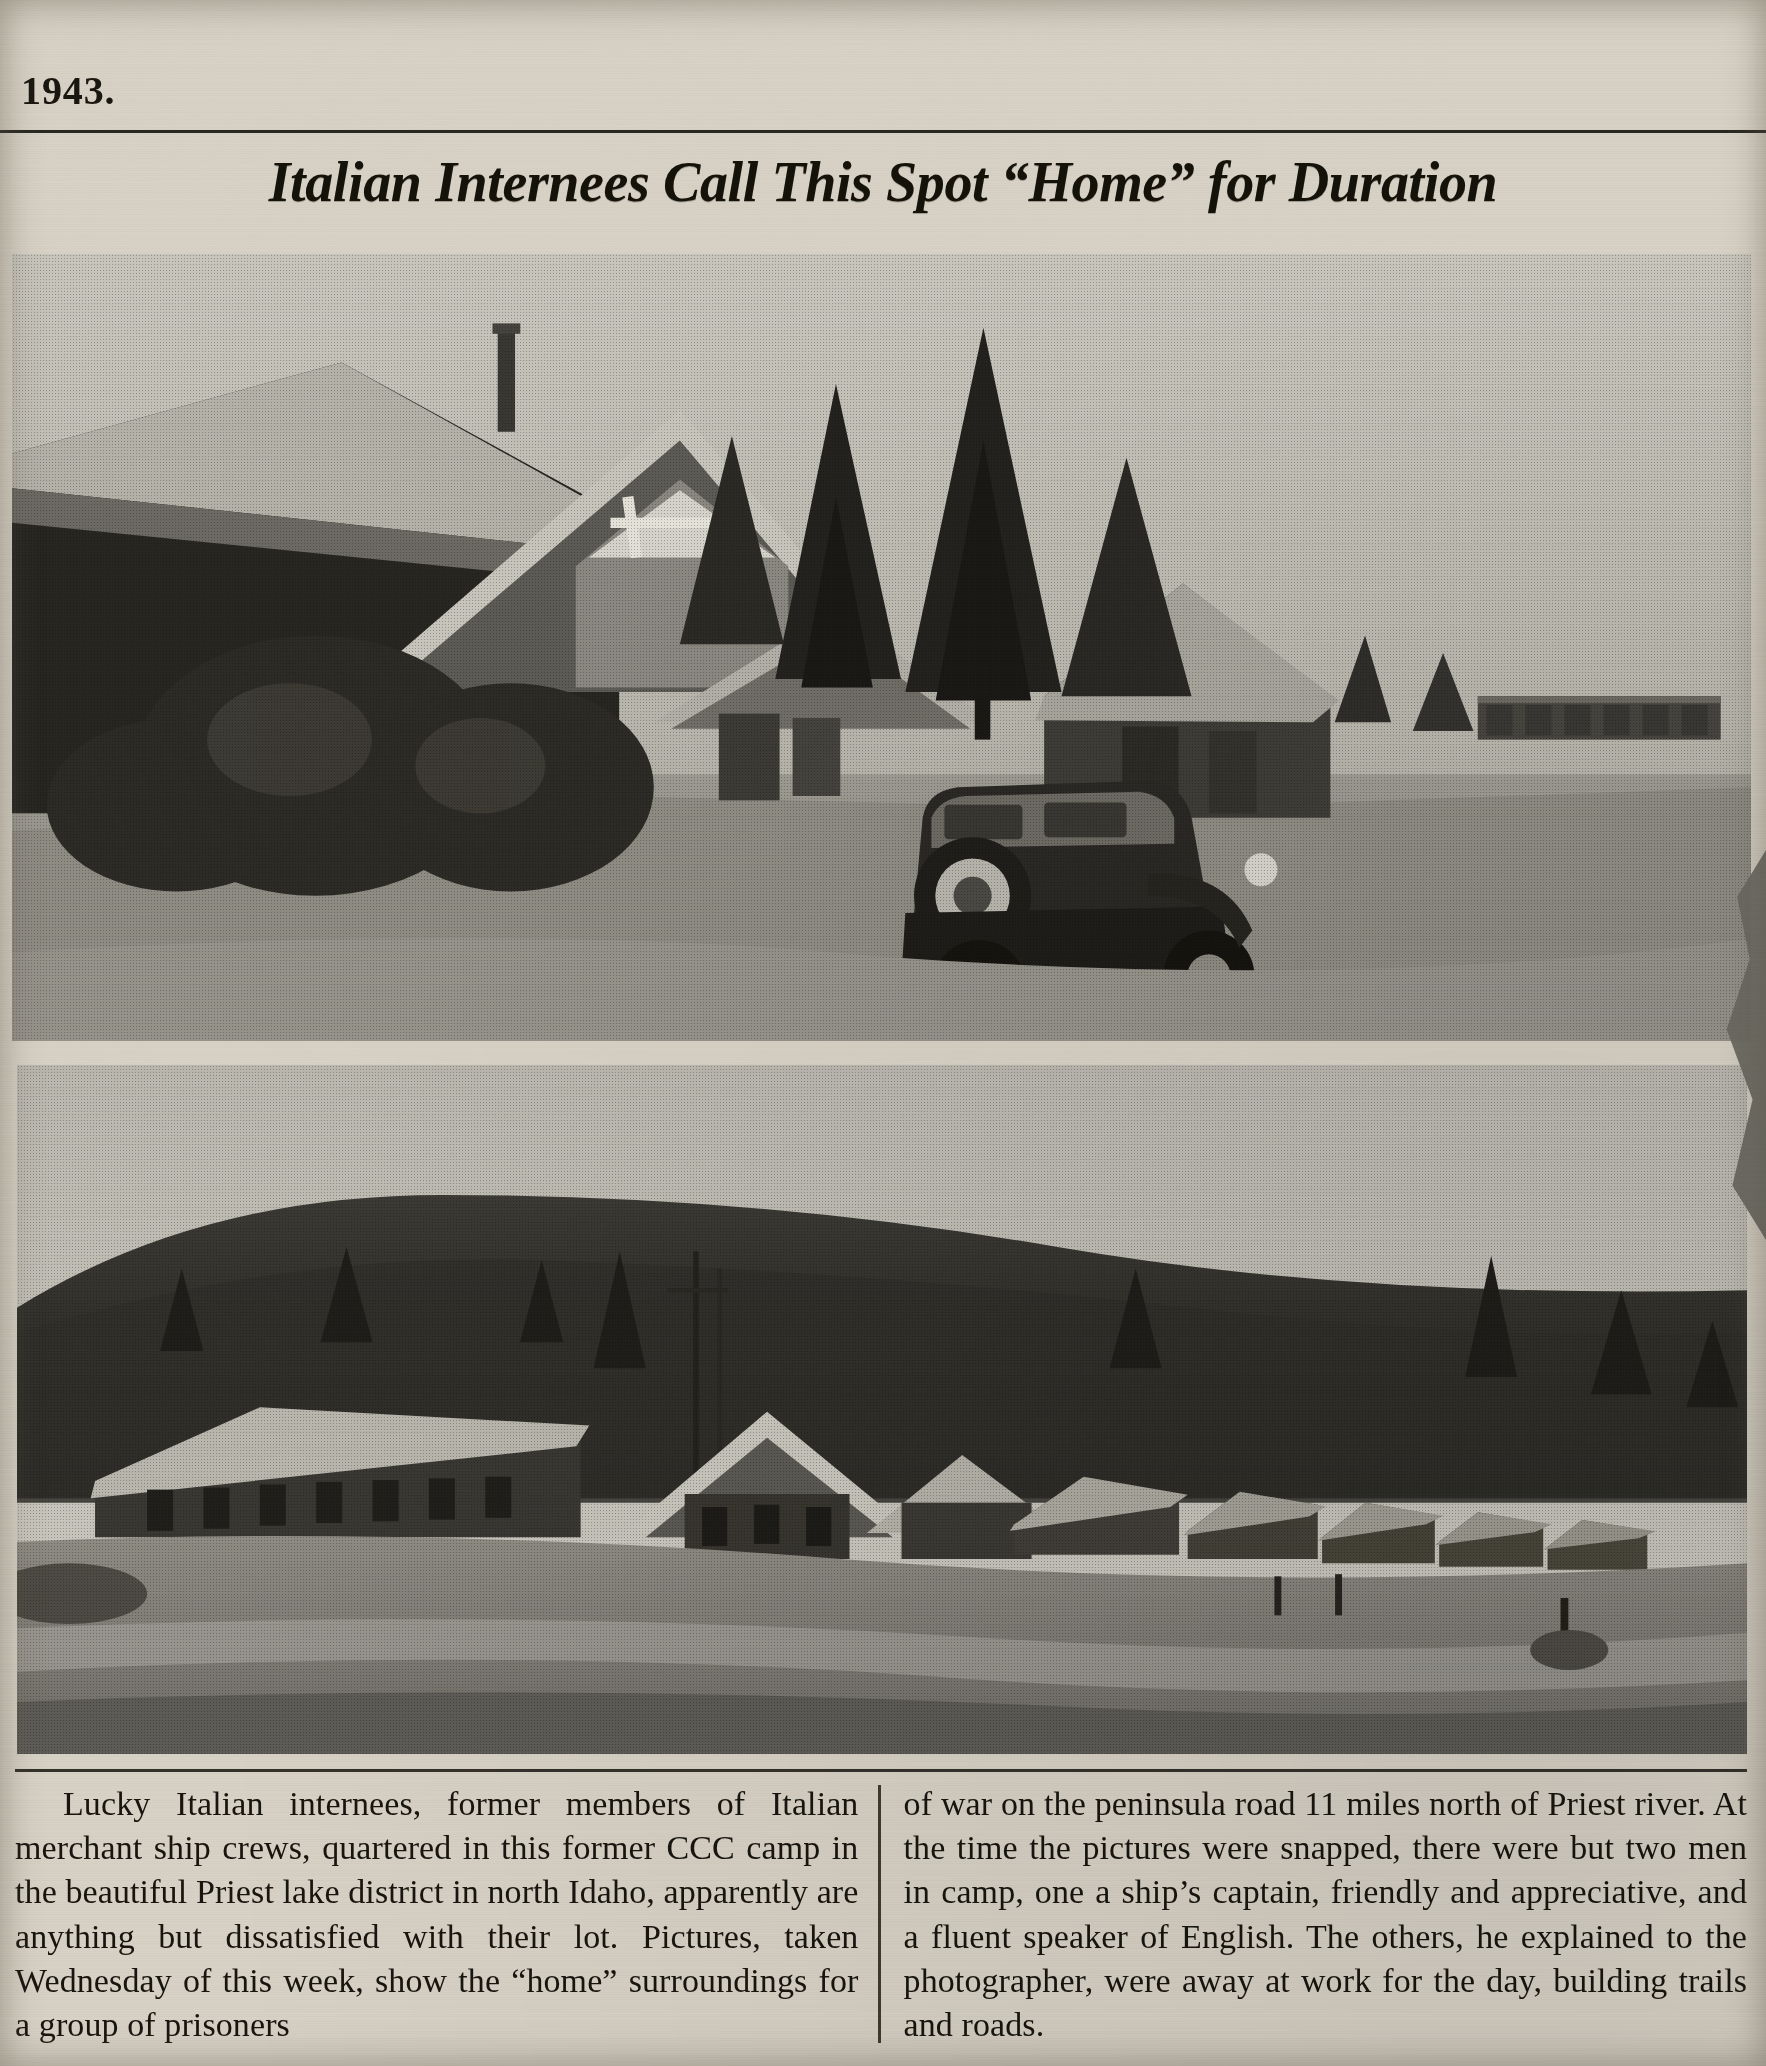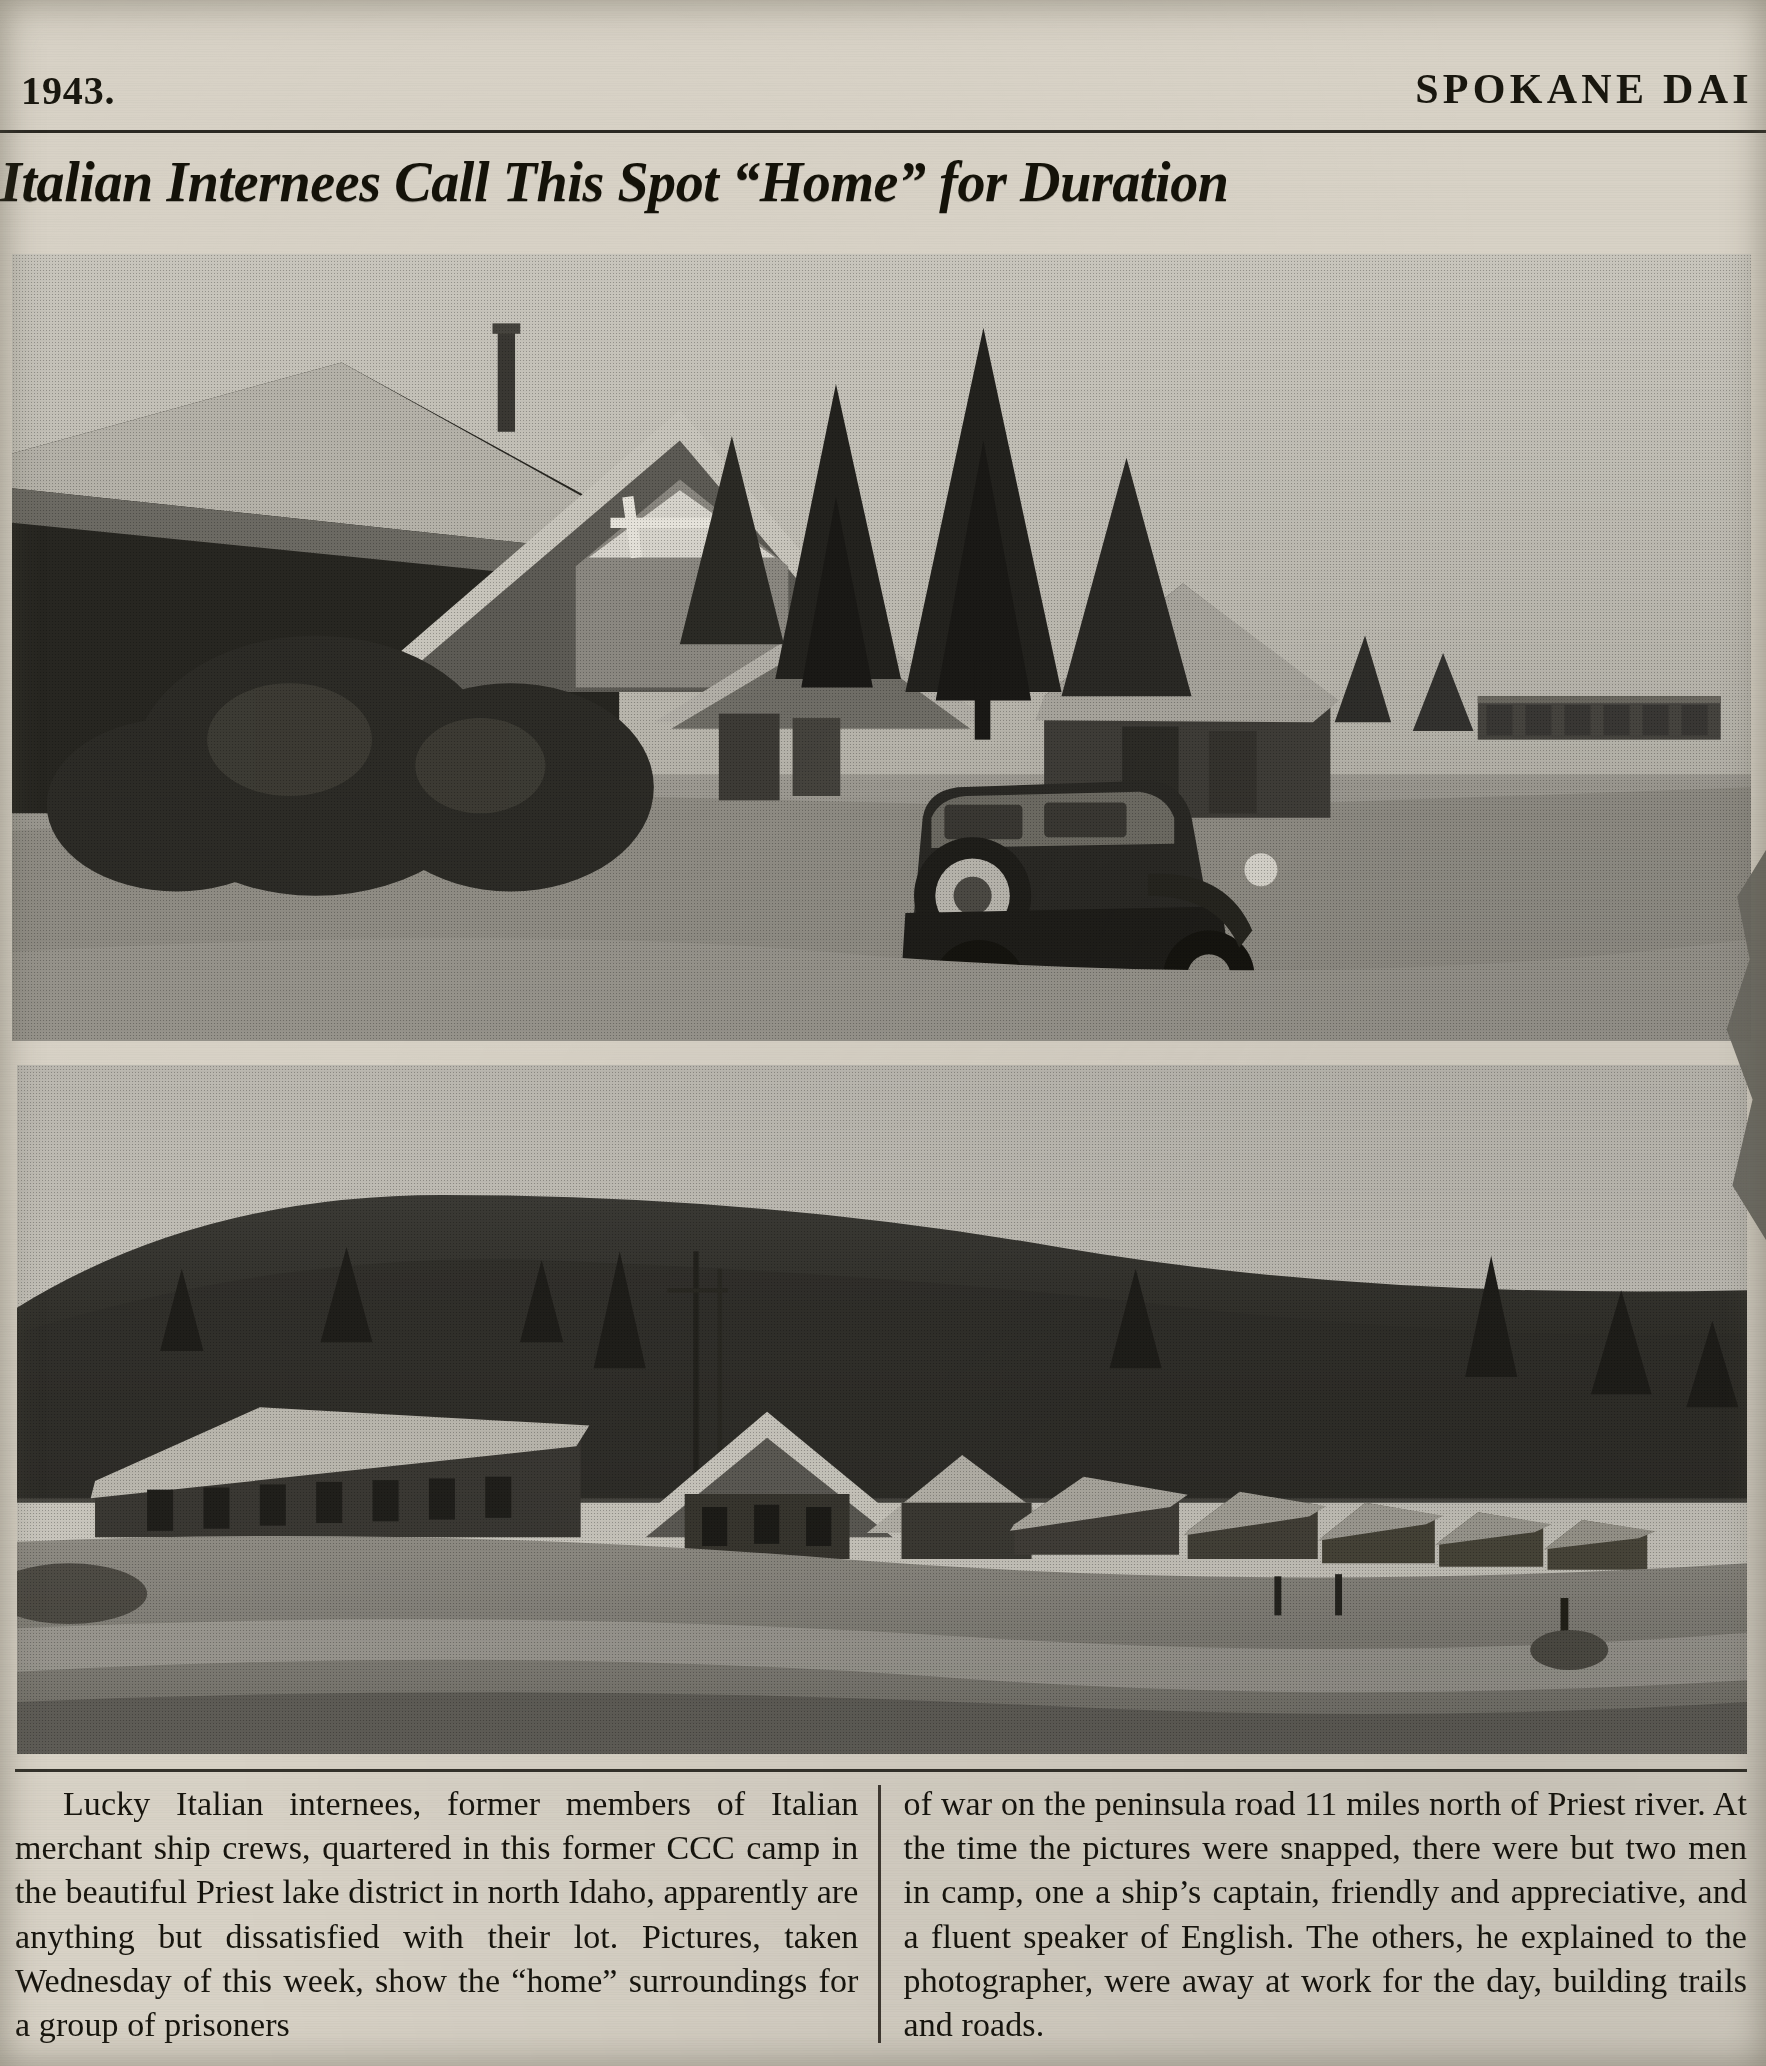--- a/index.html
+++ b/index.html
@@ -74,20 +74,21 @@
     background: #1b1913;
     opacity: .92;
   }
 
   
   .headline {
     position: absolute;
     left: 0;
     top: 150px;
     width: 1766px;
+    text-align: center;
     font-family: "Liberation Serif", serif;
     font-style: italic;
     font-weight: 700;
     font-size: 56px;
     letter-spacing: -0.4px;
     color: #141209;
     text-shadow: 0 0.9px 0 rgba(0,0,0,0.25);
   }
 
   
@@ -183,21 +184,20 @@
   }
 </style>
 </head>
 <body>
 
 <div class="page">
   <div class="clipping">
 
     <div class="masthead">
       <div class="masthead-year">1943.</div>
-      <div class="masthead-paper">SPOKANE  DAI</div>
     </div>
     <div class="rule-top"></div>
 
     <div class="headline">Italian Internees Call This Spot “Home” for Duration</div>
 
     <div class="photo" id="photo-top">
       <svg viewBox="0 0 4010 1815" preserveAspectRatio="none">
         <defs>
           <linearGradient id="skyT" x1="0" y1="0" x2="0" y2="1">
             <stop offset="0%" stop-color="#c9c6bd"></stop>

